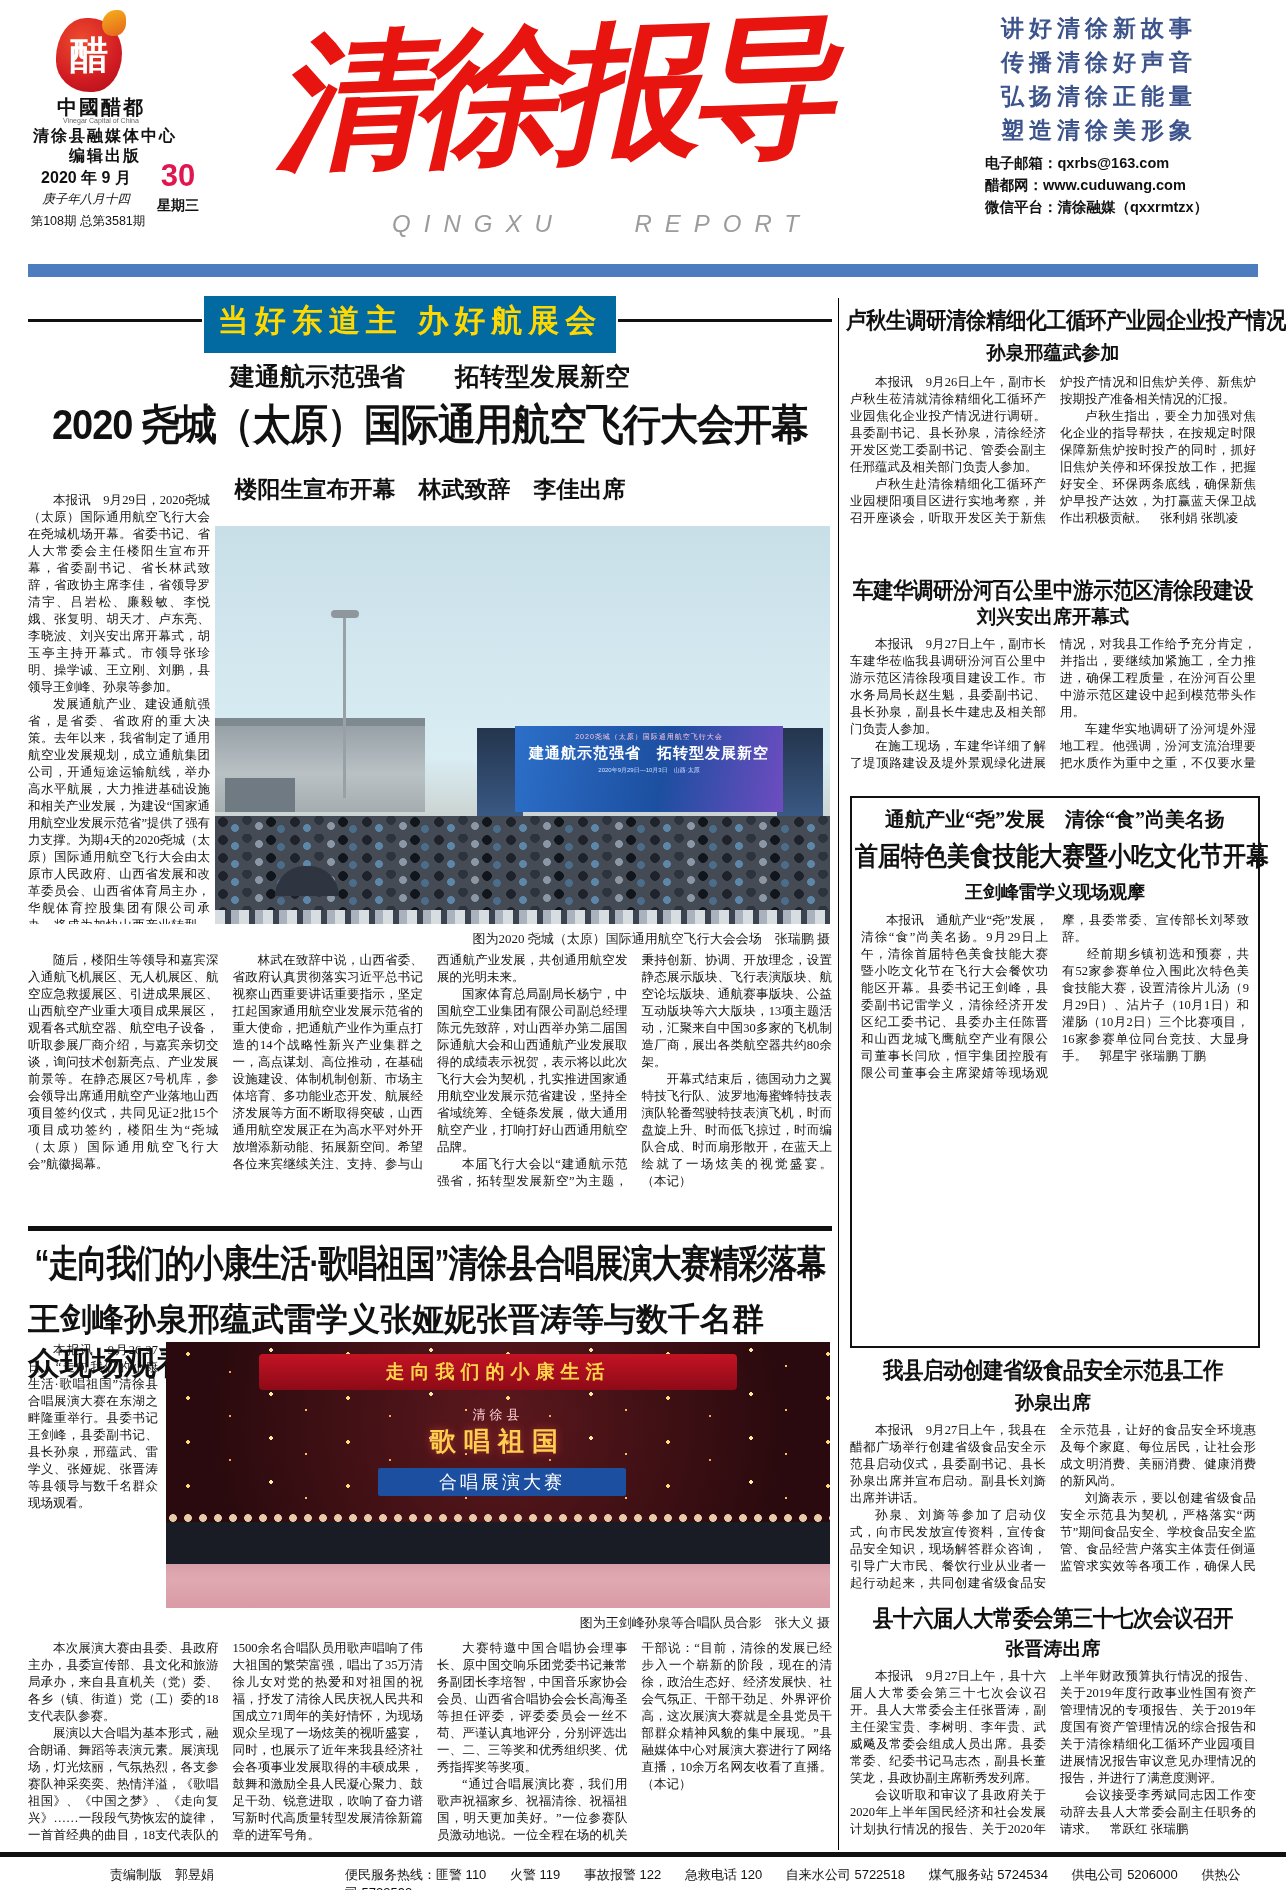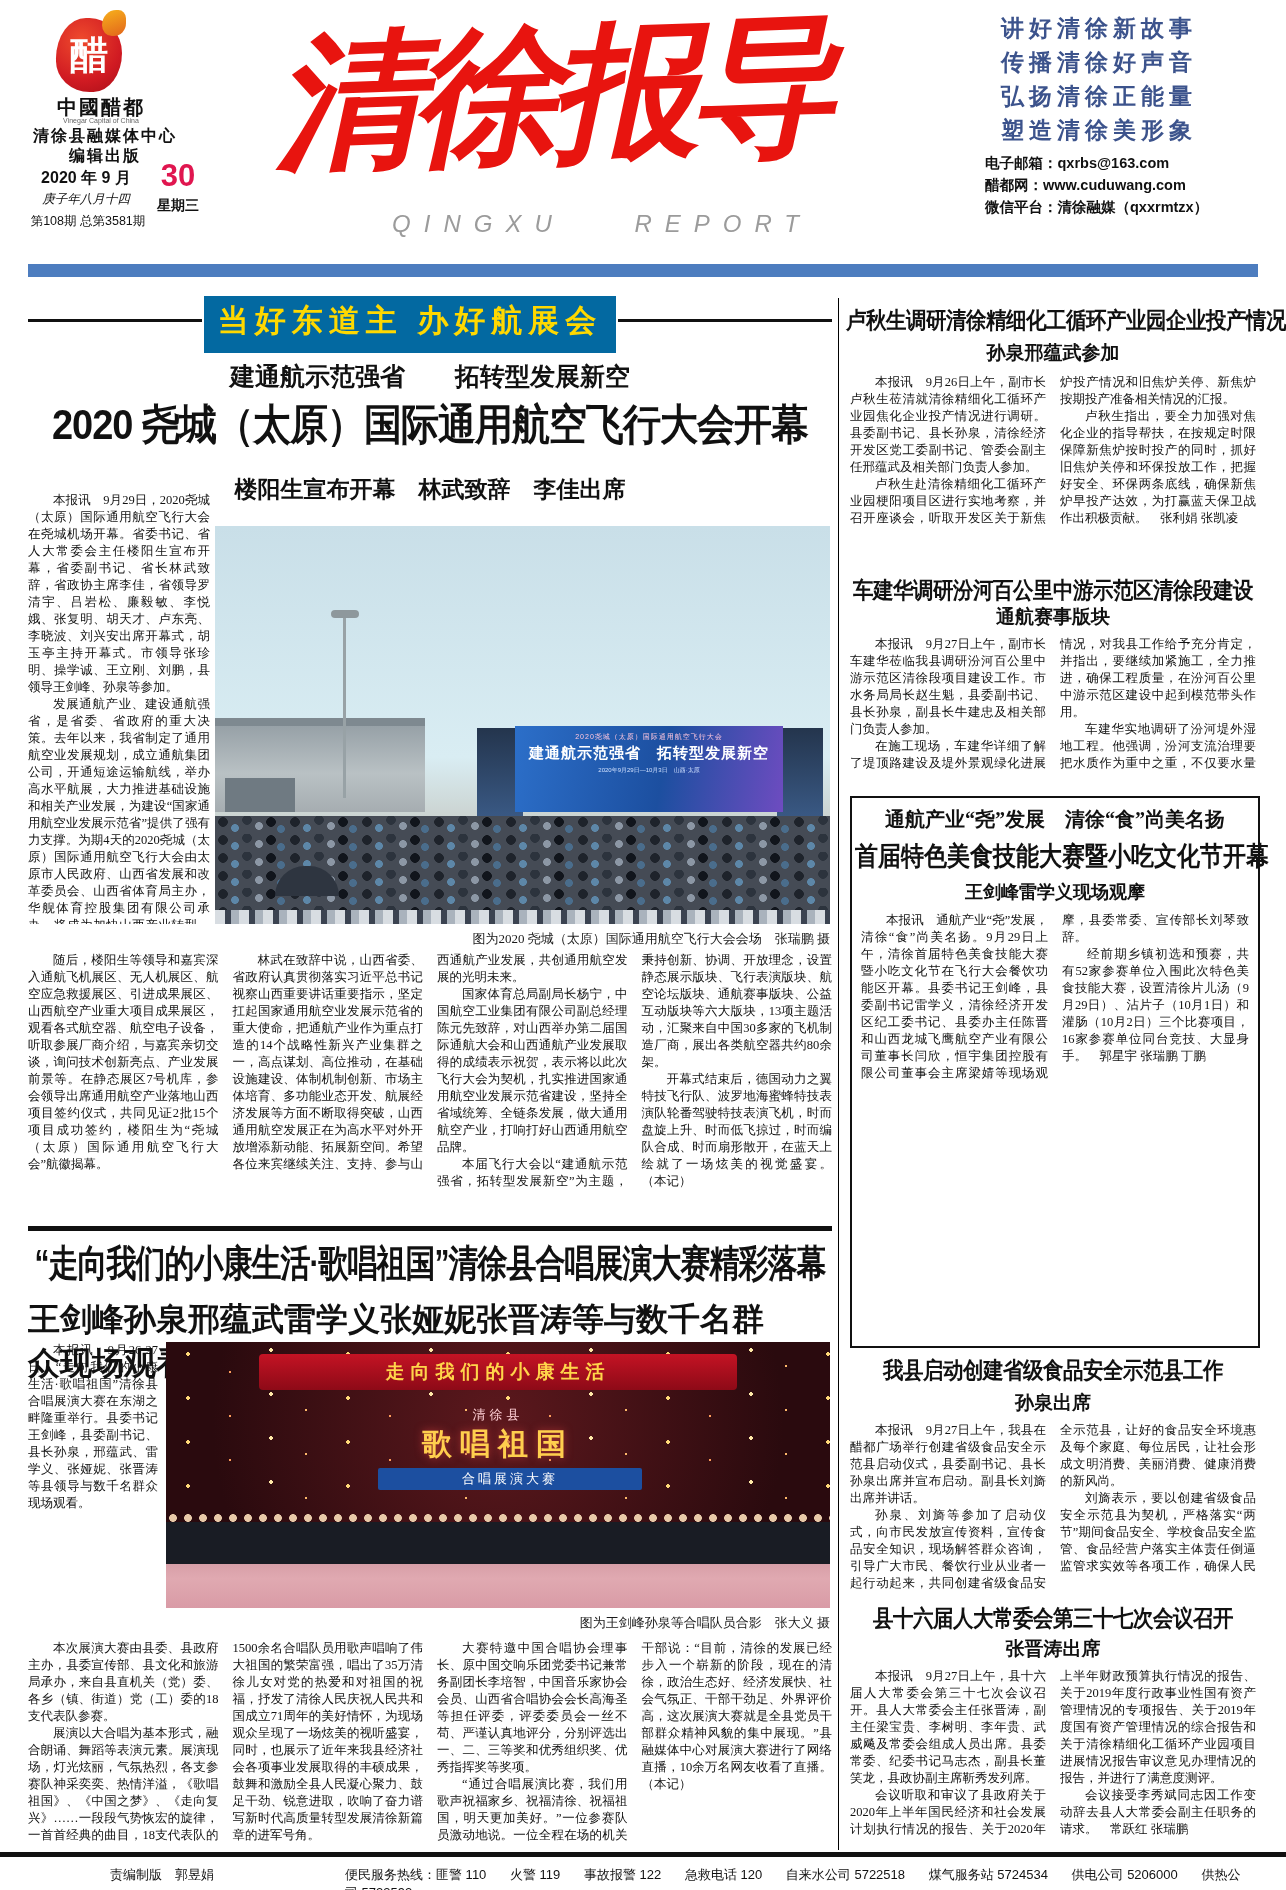--- a/index.html
+++ b/index.html
@@ -126,24 +126,24 @@
   .cc-lights{position:absolute;left:0;top:0;width:100%;height:60%;
         background-image:radial-gradient(circle 2px at 22px 12px,#ffd978 95%,transparent),
                          radial-gradient(circle 1.5px at 64px 30px,#ff9d5c 95%,transparent),
                          radial-gradient(circle 2px at 105px 8px,#ffe9a8 95%,transparent),
                          radial-gradient(circle 1.5px at 140px 24px,#ffba6b 95%,transparent);
         background-size:160px 44px;}
   .cc-banner{position:absolute;left:14%;top:12px;width:72%;height:36px;border-radius:4px;
         background:linear-gradient(180deg,#c41324,#8d0a17);color:#ffd54a;font-size:19px;font-weight:900;
         letter-spacing:6px;line-height:36px;text-align:center;}
   .cc-t1{position:absolute;left:0;top:64px;width:100%;text-align:center;color:#ffd0d6;font-size:13px;letter-spacing:4px;}
-  .cc-t2{position:absolute;left:0;top:82px;width:100%;text-align:center;color:#ffcf4e;font-size:30px;font-weight:900;
+  .cc-t2{position:absolute;left:0;top:82px;width:100%;text-align:center;color:#ffcf4e;font-size:26px;font-weight:900;
         letter-spacing:8px;text-shadow:0 0 8px #a33;}
-  .cc-t3{position:absolute;left:32%;top:126px;width:36%;background:#1c4fa0;color:#fff;font-size:13px;letter-spacing:3px;
-        text-align:center;padding:2px 12px;border-radius:2px;}
+  .cc-t3{position:absolute;left:32%;top:126px;width:36%;background:#1c4fa0;color:#fff;font-size:18px;letter-spacing:3px;
+        text-align:center;padding:2px 4px;border-radius:2px;}
   .cc-floor{position:absolute;left:0;bottom:0;width:100%;height:74px;
         background:linear-gradient(180deg,#c58a94,#e0a9b1 60%,#d99ba6);}
   .cc-people{position:absolute;left:0;bottom:44px;width:100%;height:52px;
         background-image:radial-gradient(circle 4px at 7px 6px,#e8c9a8 92%,transparent),
                          linear-gradient(180deg,transparent 10px,#191c24 10px);
         background-size:15px 52px;}
 
   
   .footrule{left:0;top:1852px;width:1286px;height:5px;background:#111;}
   .f-ed{left:110px;top:1866px;font-size:13px;}
@@ -253,21 +253,21 @@
 
   <div class="abs r-head" style="top:304px;">卢秋生调研清徐精细化工循环产业园企业投产情况</div>
   <div class="abs r-deck" style="top:340px;">孙泉邢蕴武参加</div>
   <div class="abs r-body bodytext cols2" style="top:374px;height:188px;">
     <p>本报讯　9月26日上午，副市长卢秋生莅清就清徐精细化工循环产业园焦化企业投产情况进行调研。县委副书记、县长孙泉，清徐经济开发区党工委副书记、管委会副主任邢蕴武及相关部门负责人参加。</p>
     <p>卢秋生赴清徐精细化工循环产业园梗阳项目区进行实地考察，并召开座谈会，听取开发区关于新焦炉投产情况和旧焦炉关停、新焦炉按期投产准备相关情况的汇报。</p>
     <p>卢秋生指出，要全力加强对焦化企业的指导帮扶，在按规定时限保障新焦炉按时投产的同时，抓好旧焦炉关停和环保投放工作，把握好安全、环保两条底线，确保新焦炉早投产达效，为打赢蓝天保卫战作出积极贡献。　张利娟 张凯凌</p>
   </div>
 
   <div class="abs r-head" style="top:574px;">车建华调研汾河百公里中游示范区清徐段建设</div>
-  <div class="abs r-deck" style="top:604px;">通航赛事版块</div>
+  <div class="abs r-deck" style="top:604px;">刘兴安出席开幕式</div>
   <div class="abs r-body bodytext cols2" style="top:636px;height:152px;">
     <p>本报讯　9月27日上午，副市长车建华莅临我县调研汾河百公里中游示范区清徐段项目建设工作。市水务局局长赵生魁，县委副书记、县长孙泉，副县长牛建忠及相关部门负责人参加。</p>
     <p>在施工现场，车建华详细了解了堤顶路建设及堤外景观绿化进展情况，对我县工作给予充分肯定，并指出，要继续加紧施工，全力推进，确保工程质量，在汾河百公里中游示范区建设中起到模范带头作用。</p>
     <p>车建华实地调研了汾河堤外湿地工程。他强调，汾河支流治理要把水质作为重中之重，不仅要水量丰起来、水质好起来，还要创新方法举措，将湿地建设与田园乡村特色相结合，使湿地风光美起来，高标准、高质量推进湿地工程提档升级。　王涛 梁志超</p>
   </div>
 
   <div class="abs r3box">
     <div class="r3kick">通航产业“尧”发展　清徐“食”尚美名扬</div>
     <div class="r3head">首届特色美食技能大赛暨小吃文化节开幕</div>
     <div class="r3deck">王剑峰雷学义现场观摩</div>

